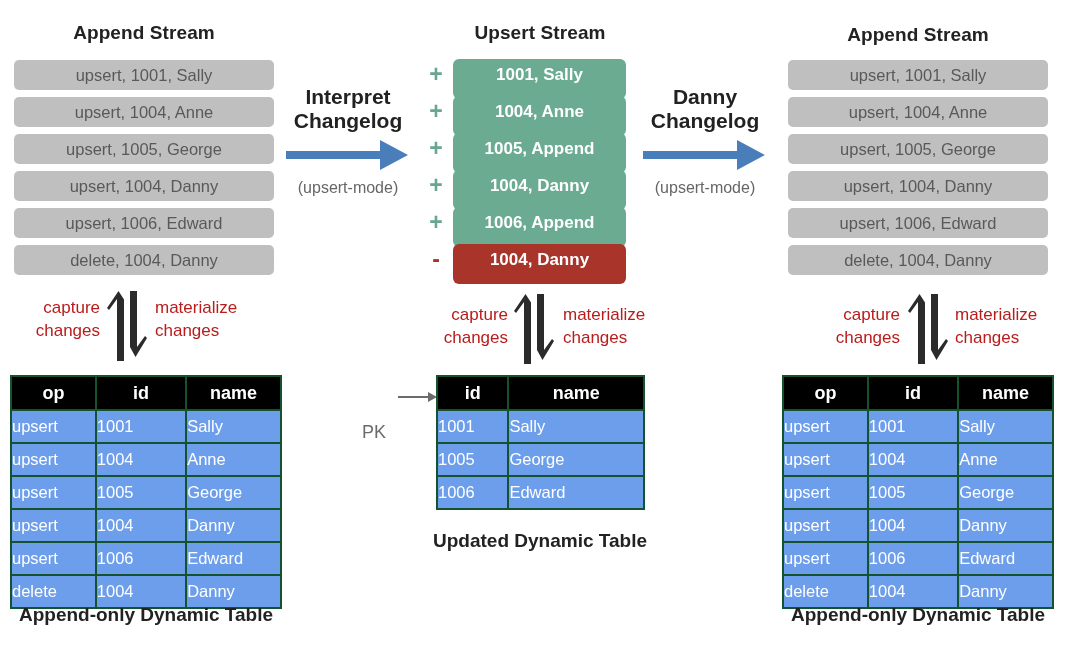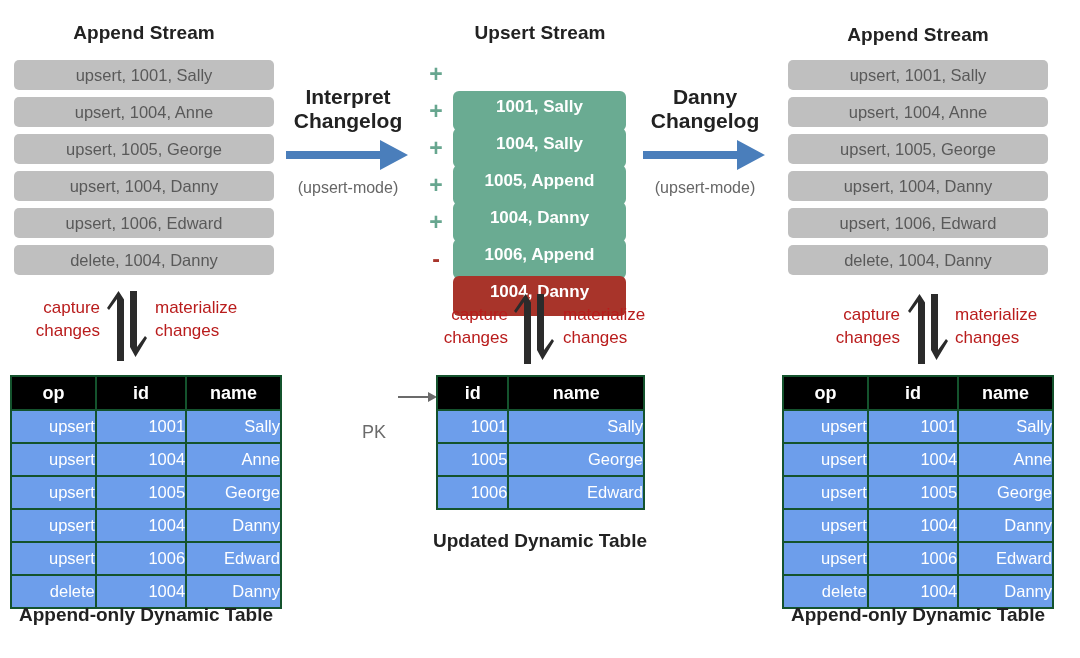--- a/index.html
+++ b/index.html
@@ -56,21 +56,20 @@
   .ups-box {
     position: absolute;
     left: 28px; top: 0;
     width: 173px; height: 40px;
     line-height: 32px;
     text-align: center;
     border-radius: 6px;
     color: #ffffff;
     font-size: 17px;
     font-weight: bold;
-    margin-top: 32px;
   }
   .ups-box.add { background: #6aab92; }
   .ups-box.del { background: #a8342a; }
 
   
   .flow { position: absolute; text-align: center; width: 140px; }
   .flow .flow-title {
     font-size: 21px;
     font-weight: bold;
     color: #222222;
@@ -110,21 +109,21 @@
     font-size: 18px;
     font-weight: bold;
     height: 32px;
     text-align: center;
   }
   table.dyn td {
     background: #6d9eeb;
     color: #ffffff;
     font-size: 16.5px;
     height: 31px;
-    text-align: right;
+    text-align: left;
     font-weight: normal;
   }
 
   
   .pk-label {
     position: absolute;
     font-size: 18px;
     color: #6b6b6b;
     font-weight: normal;
     margin-top: 33px;
@@ -231,21 +230,21 @@
 
   <div class="col-title" style="left:410px; top:22px; width:260px;">Upsert Stream</div>
 
   <div>
     <div class="ups-row" style="left:425px; top:59px;">
       <span class="ups-sign plus">+</span>
       <span class="ups-box add">1001, Sally</span>
     </div>
     <div class="ups-row" style="left:425px; top:96px;">
       <span class="ups-sign plus">+</span>
-      <span class="ups-box add">1004, Sally</span>
+      <span class="ups-box add">1004, Anne</span>
     </div>
     <div class="ups-row" style="left:425px; top:133px;">
       <span class="ups-sign plus">+</span>
       <span class="ups-box add">1005, Append</span>
     </div>
     <div class="ups-row" style="left:425px; top:170px;">
       <span class="ups-sign plus">+</span>
       <span class="ups-box add">1004, Danny</span>
     </div>
     <div class="ups-row" style="left:425px; top:207px;">

